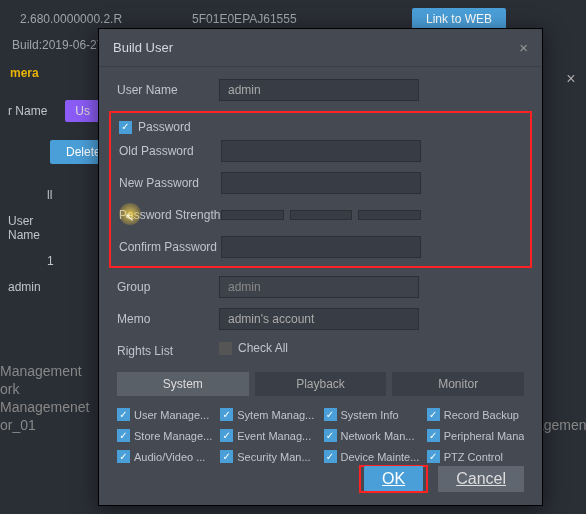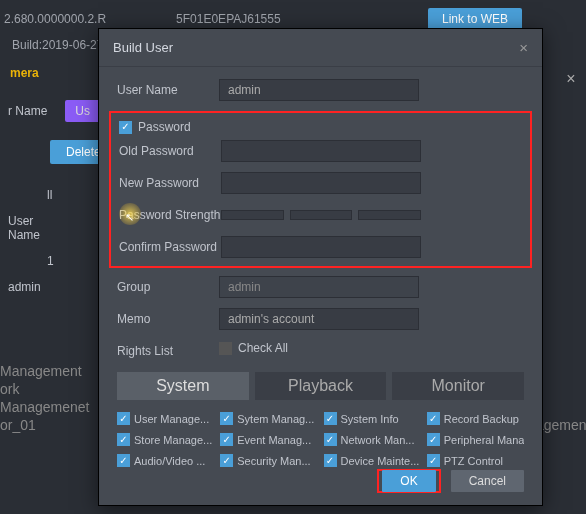--- a/index.html
+++ b/index.html
@@ -1,18 +1,18 @@
 <!DOCTYPE html>
 <html><head>
 <meta charset="utf-8">
 <style>
 * { box-sizing: border-box; margin: 0; padding: 0; font-family: Arial, sans-serif; }
 body { background: #2a2e35; color: #c0c4cc; font-size: 12px; width: 586px; height: 514px; overflow: hidden; position: relative; }
 
-.bg-header { padding: 8px 4px; display: flex; gap: 40px; align-items: center; }
+.bg-header { padding: 8px 20px; display: flex; gap: 40px; align-items: center; }
 .bg-header .ver { color: #a0a4ac; }
 .bg-header .serial { color: #a0a4ac; margin-left: 30px; }
 .link-web { background: #4a9fd8; color: #fff; padding: 4px 14px; border-radius: 2px; margin-left: auto; margin-right: 60px; cursor: pointer; }
 .build-line { padding: 0 12px 10px; color: #a0a4ac; }
 
 .bg-left { position: absolute; left: 0; top: 60px; width: 100px; }
 .bg-tab { padding: 6px 10px; color: #eab308; font-weight: bold; }
 .bg-row-h { display: flex; align-items: center; margin-top: 14px; }
 .bg-label { width: 60px; padding-left: 8px; }
 .bg-btn { background: #8b5cf6; color: #ddd; padding: 4px 10px; border-radius: 2px; margin-left: 12px; }
@@ -43,29 +43,29 @@
 .chk-box.empty { background: #555; }
 .chk-label { color: #c0c4cc; }
 
 .cursor-hl { position: absolute; width: 22px; height: 22px; border-radius: 50%; background: radial-gradient(circle, rgba(255,220,80,0.8) 0%, rgba(255,200,40,0.2) 70%, transparent 100%); left: 8px; top: 90px; pointer-events: none; }
 .cursor-arrow { position: absolute; left: 14px; top: 98px; font-size: 11px; color: #fff; pointer-events: none; }
 
 .strength-bars { display: flex; gap: 6px; flex: 1; max-width: 200px; }
 .strength-bar { flex: 1; height: 10px; background: #383c44; border: 1px solid #2c2f36; }
 
 .tabs { display: flex; gap: 6px; margin: 10px 0 12px; }
-.tab { flex: 1; text-align: center; padding: 5px 0; background: #3a3e46; color: #aaa; cursor: pointer; font-size: 16px; }
+.tab { flex: 1; text-align: center; padding: 5px 0; background: #3a3e46; color: #aaa; cursor: pointer; font-size: 12px; }
 .tab.active { background: #5a6068; color: #ddd; }
 
 .rights-grid { display: grid; grid-template-columns: repeat(4, 1fr); gap: 8px 6px; }
 .right-item { display: flex; align-items: center; gap: 4px; font-size: 11px; color: #c0c4cc; white-space: nowrap; overflow: hidden; }
 .right-item .chk-box { flex-shrink: 0; }
 
 .modal-footer { position: absolute; bottom: 12px; right: 18px; display: flex; gap: 10px; align-items: center; }
-.btn { padding: 4px 18px; background: #5f6670; color: #ddd; cursor: pointer; font-size: 12px; border-radius: 1px; }
+.btn { padding: 4px 18px; background: #5f6670; color: #ddd; cursor: pointer; font-size: 16px; border-radius: 1px; text-decoration: underline; }
 .btn.primary { background: #4a9fd8; color: #fff; }
 .red-box-ok { border: 2px solid #f22; padding: 3px; }
 </style>
 </head>
 <body>
 
 <div class="bg-header">
   <span class="ver">2.680.0000000.2.R</span>
   <span class="serial">5F01E0EPAJ61555</span>
   <span class="link-web">Link to WEB</span>

